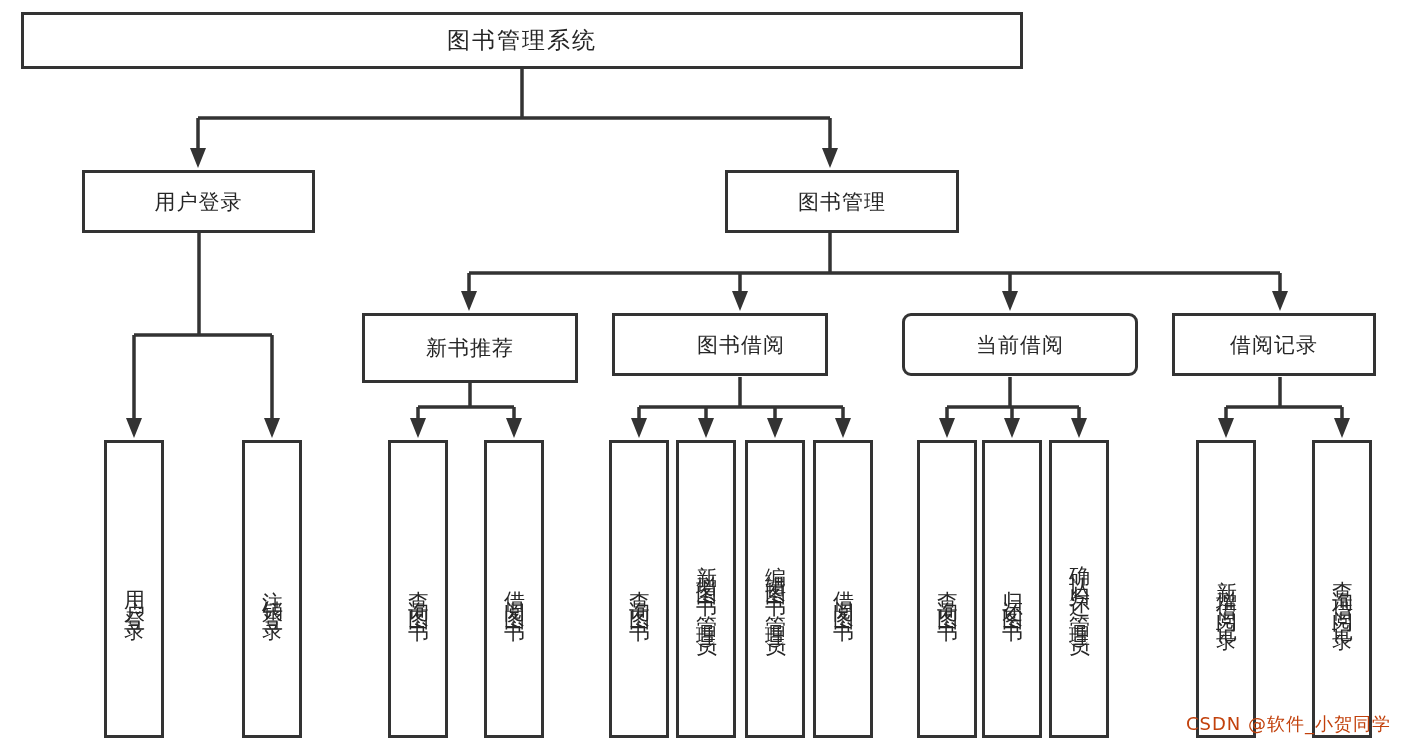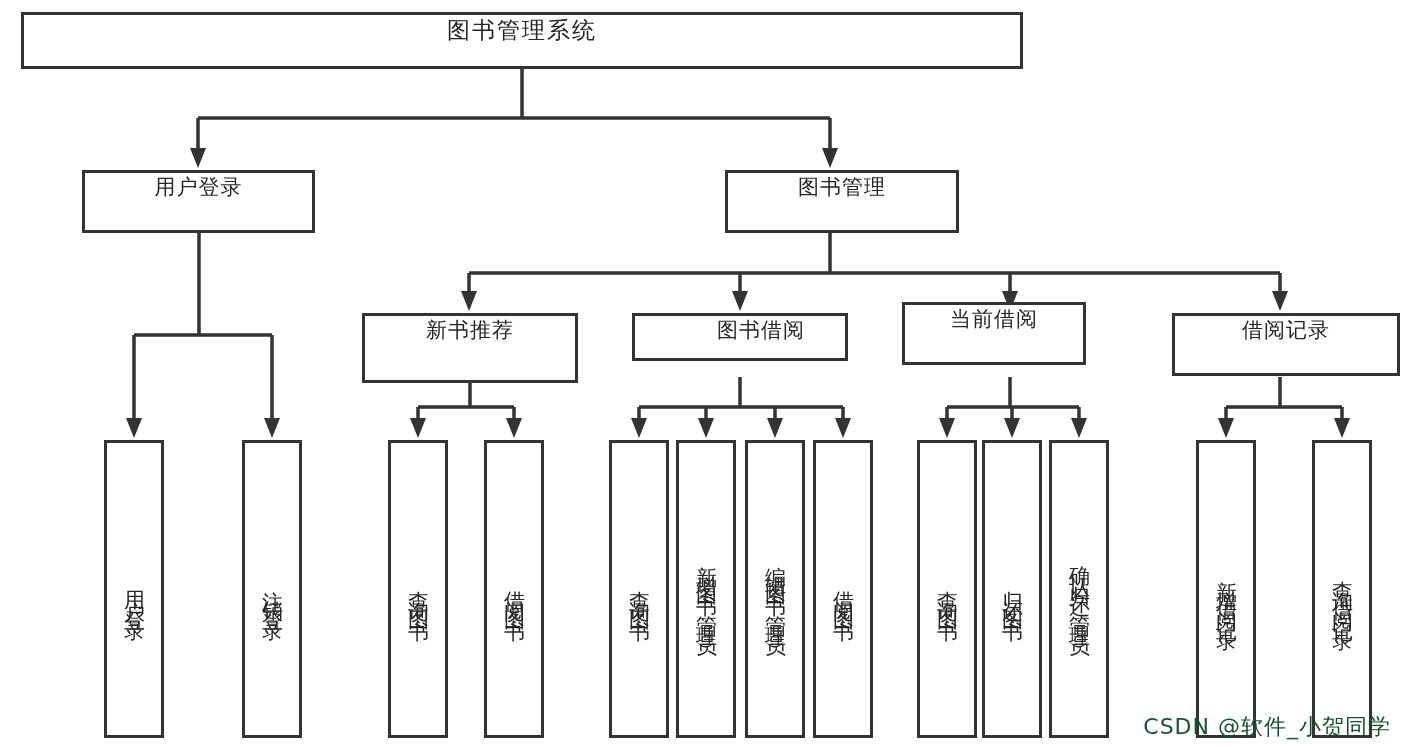--- a/index.html
+++ b/index.html
@@ -1,30 +1,30 @@
 <!DOCTYPE html>
 <html><head>
 <meta charset="utf-8">
 <style>
   html,body{margin:0;padding:0;background:#ffffff;}
   body{width:1405px;height:747px;overflow:hidden;position:relative;
        font-family:"DejaVu Sans","Liberation Sans",sans-serif;}
   .stage{position:absolute;left:0;top:0;width:1405px;height:747px;background:#ffffff;}
   .connectors{position:absolute;left:0;top:0;width:1405px;height:747px;}
   .hnode{position:absolute;box-sizing:border-box;border:3px solid #333333;background:#ffffff;
-         display:flex;align-items:flex-start;justify-content:center;
+         display:flex;align-items:center;justify-content:center;
          color:#262626;font-size:21px;letter-spacing:1px;}
   .hnode.root{font-size:23px;letter-spacing:2px;}
   .vnode{position:absolute;box-sizing:border-box;border:3px solid #333333;background:#ffffff;
          width:60px;height:298px;top:440px;
          display:flex;align-items:center;justify-content:center;}
   .vnode .vlabel{writing-mode:vertical-rl;text-orientation:mixed;white-space:nowrap;
          color:#262626;font-size:21px;line-height:1;letter-spacing:10px;
          padding-top:10px;}
-  .watermark{position:absolute;right:14px;top:712px;font-size:22px;color:#14532d;
+  .watermark{position:absolute;right:14px;top:712px;font-size:18px;color:#c2410c;
          letter-spacing:1px;z-index:5;}
 </style>
 </head>
 <body>
 
 <div class="stage">
 
   <svg class="connectors" width="1405" height="747" viewBox="0 0 1405 747" xmlns="http://www.w3.org/2000/svg">
     <path fill="none" stroke="#333333" stroke-width="3.5" d="
       M522 69 V118 M198 118 H830 M198 118 V150 M830 118 V150
@@ -54,27 +54,27 @@
   <div class="hnode" style="left:82px;top:170px;width:233px;height:63px;">
     <span>用户登录</span>
   </div>
   <div class="hnode" style="left:713px;top:170px;width:234px;height:63px;margin-left:12px;">
     <span>图书管理</span>
   </div>
 
   <div class="hnode" style="left:362px;top:313px;width:216px;height:70px;">
     <span>新书推荐</span>
   </div>
-  <div class="hnode" style="left:632px;top:313px;width:216px;height:48px;padding-left:42px;">
+  <div class="hnode" style="left:612px;top:313px;width:216px;height:63px;padding-left:42px;">
     <span>图书借阅</span>
   </div>
-  <div class="hnode" style="left:902px;top:302px;width:184px;height:63px;">
+  <div class="hnode" style="left:902px;top:313px;width:236px;height:63px;border-radius:9px;">
     <span>当前借阅</span>
   </div>
-  <div class="hnode" style="left:1172px;top:313px;width:228px;height:63px;">
+  <div class="hnode" style="left:1172px;top:313px;width:204px;height:63px;">
     <span>借阅记录</span>
   </div>
 
   <div class="vnode" style="left:104px;">
     <span class="vlabel">用户登录</span>
   </div>
   <div class="vnode" style="left:242px;">
     <span class="vlabel">注销登录</span>
   </div>
 

